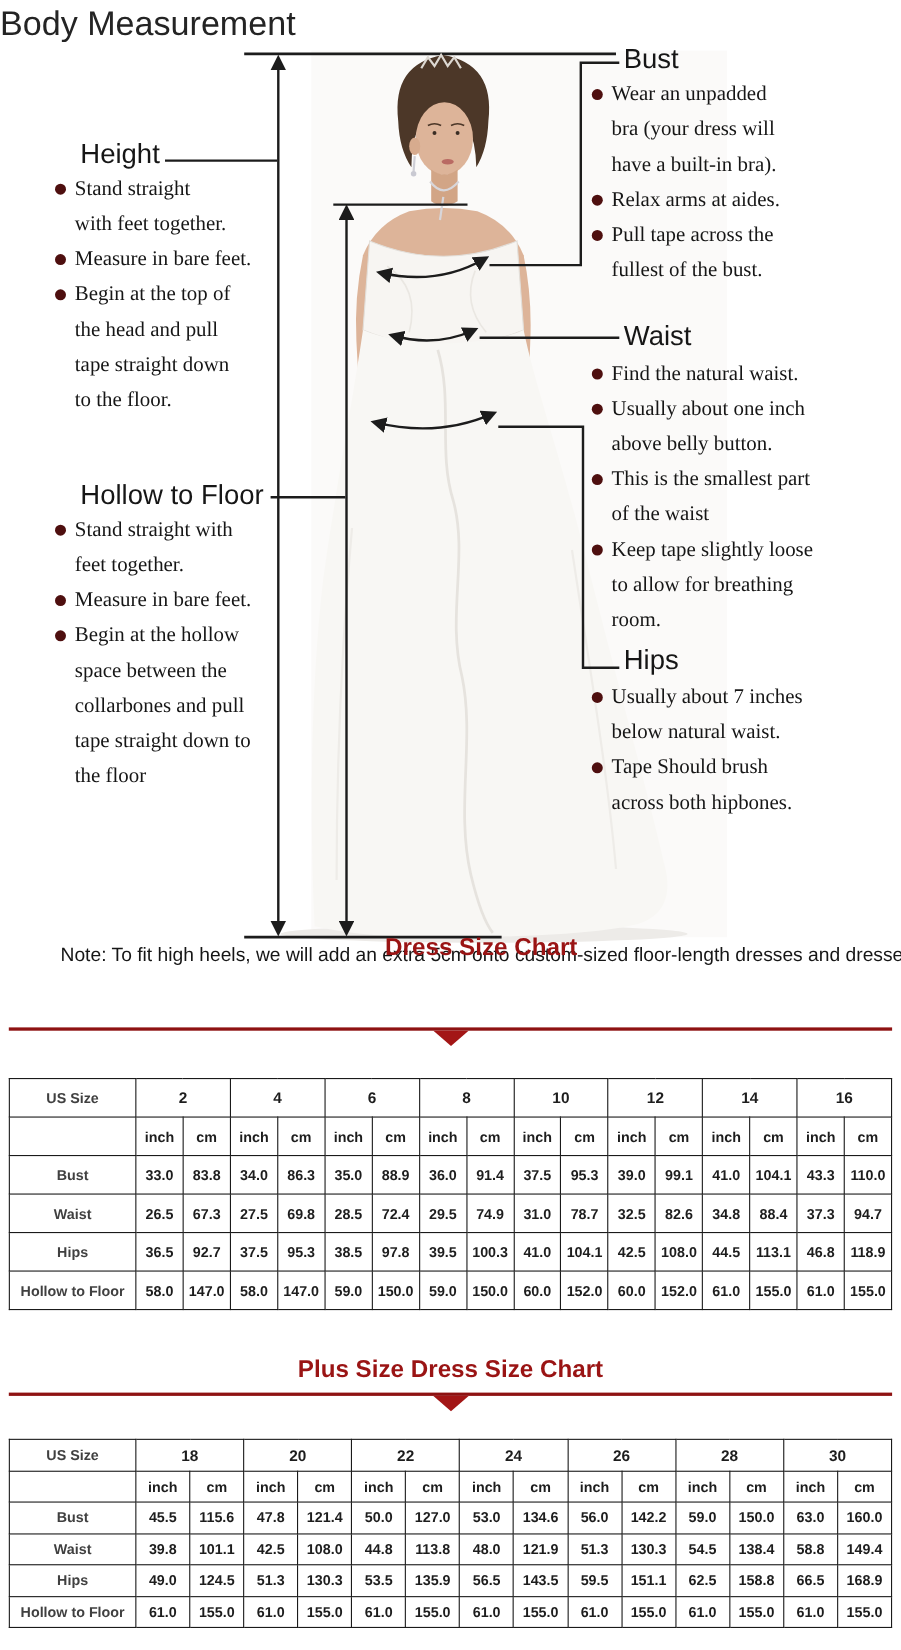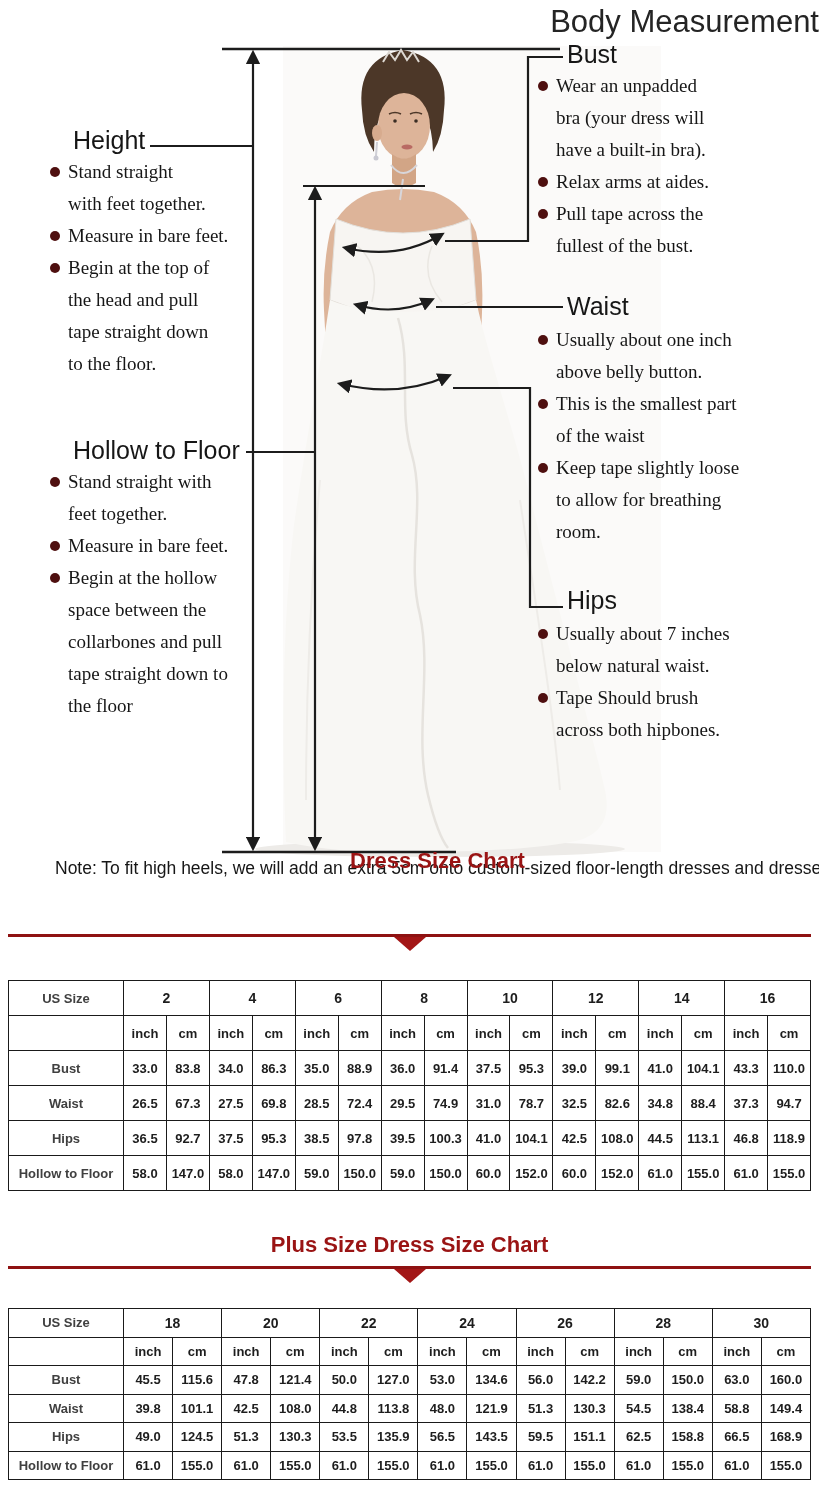--- a/index.html
+++ b/index.html
@@ -1,19 +1,19 @@
 <!DOCTYPE html>
 <html><head>
 <meta charset="utf-8">
 <style>
   html,body{margin:0;padding:0;background:#fff;}
   #page{position:relative;width:819px;height:1500px;background:#ffffff;overflow:hidden;
         font-family:"Liberation Sans",sans-serif;color:#1b1b1b;}
   .abs{position:absolute;}
-  #main-title{top:4px;left:0;width:100%;text-align:right;font-size:31px;font-weight:400;color:#242424;}
+  #main-title{top:4px;left:0;width:100%;text-align:left;font-size:31px;font-weight:400;color:#242424;}
   .sec-heading{font-size:25px;font-weight:400;color:#161616;white-space:nowrap;}
   .blist{list-style:none;margin:0;padding:0;font-family:Liberation Serif, serif;}
   .blist li{display:flex;align-items:flex-start;}
   .dot{width:10px;height:10px;border-radius:50%;background:#4e0f0f;margin:11px 8px 0 0;flex:none;}
   .li-text{white-space:pre-line;font-size:19px;line-height:32px;color:#161616;}
   #note{left:55px;top:858px;font-size:17.5px;white-space:nowrap;color:#161616;}
   .chart-title{left:0;width:100%;text-align:center;font-size:22px;font-weight:bold;color:#9a1414;}
   .divider-line{left:8px;width:803px;height:3px;background:#8e1212;}
   .tri{width:0;height:0;border-left:16px solid transparent;border-right:16px solid transparent;
        border-top:14px solid #a31616;}
@@ -151,20 +151,24 @@
         <span class="dot"></span>
         <span class="li-text">Pull tape across the
 fullest of the bust.</span>
       </li>
     </ul>
 
   <div class="abs sec-heading" style="left:567px;top:292px;">Waist</div>
   <ul class="abs blist" style="left:538px;top:324px;width:268px;">
       <li>
         <span class="dot"></span>
+        <span class="li-text">Find the natural waist.</span>
+      </li>
+      <li>
+        <span class="dot"></span>
         <span class="li-text">Usually about one inch
 above belly button.</span>
       </li>
       <li>
         <span class="dot"></span>
         <span class="li-text">This is the smallest part
 of the waist</span>
       </li>
       <li>
         <span class="dot"></span>

